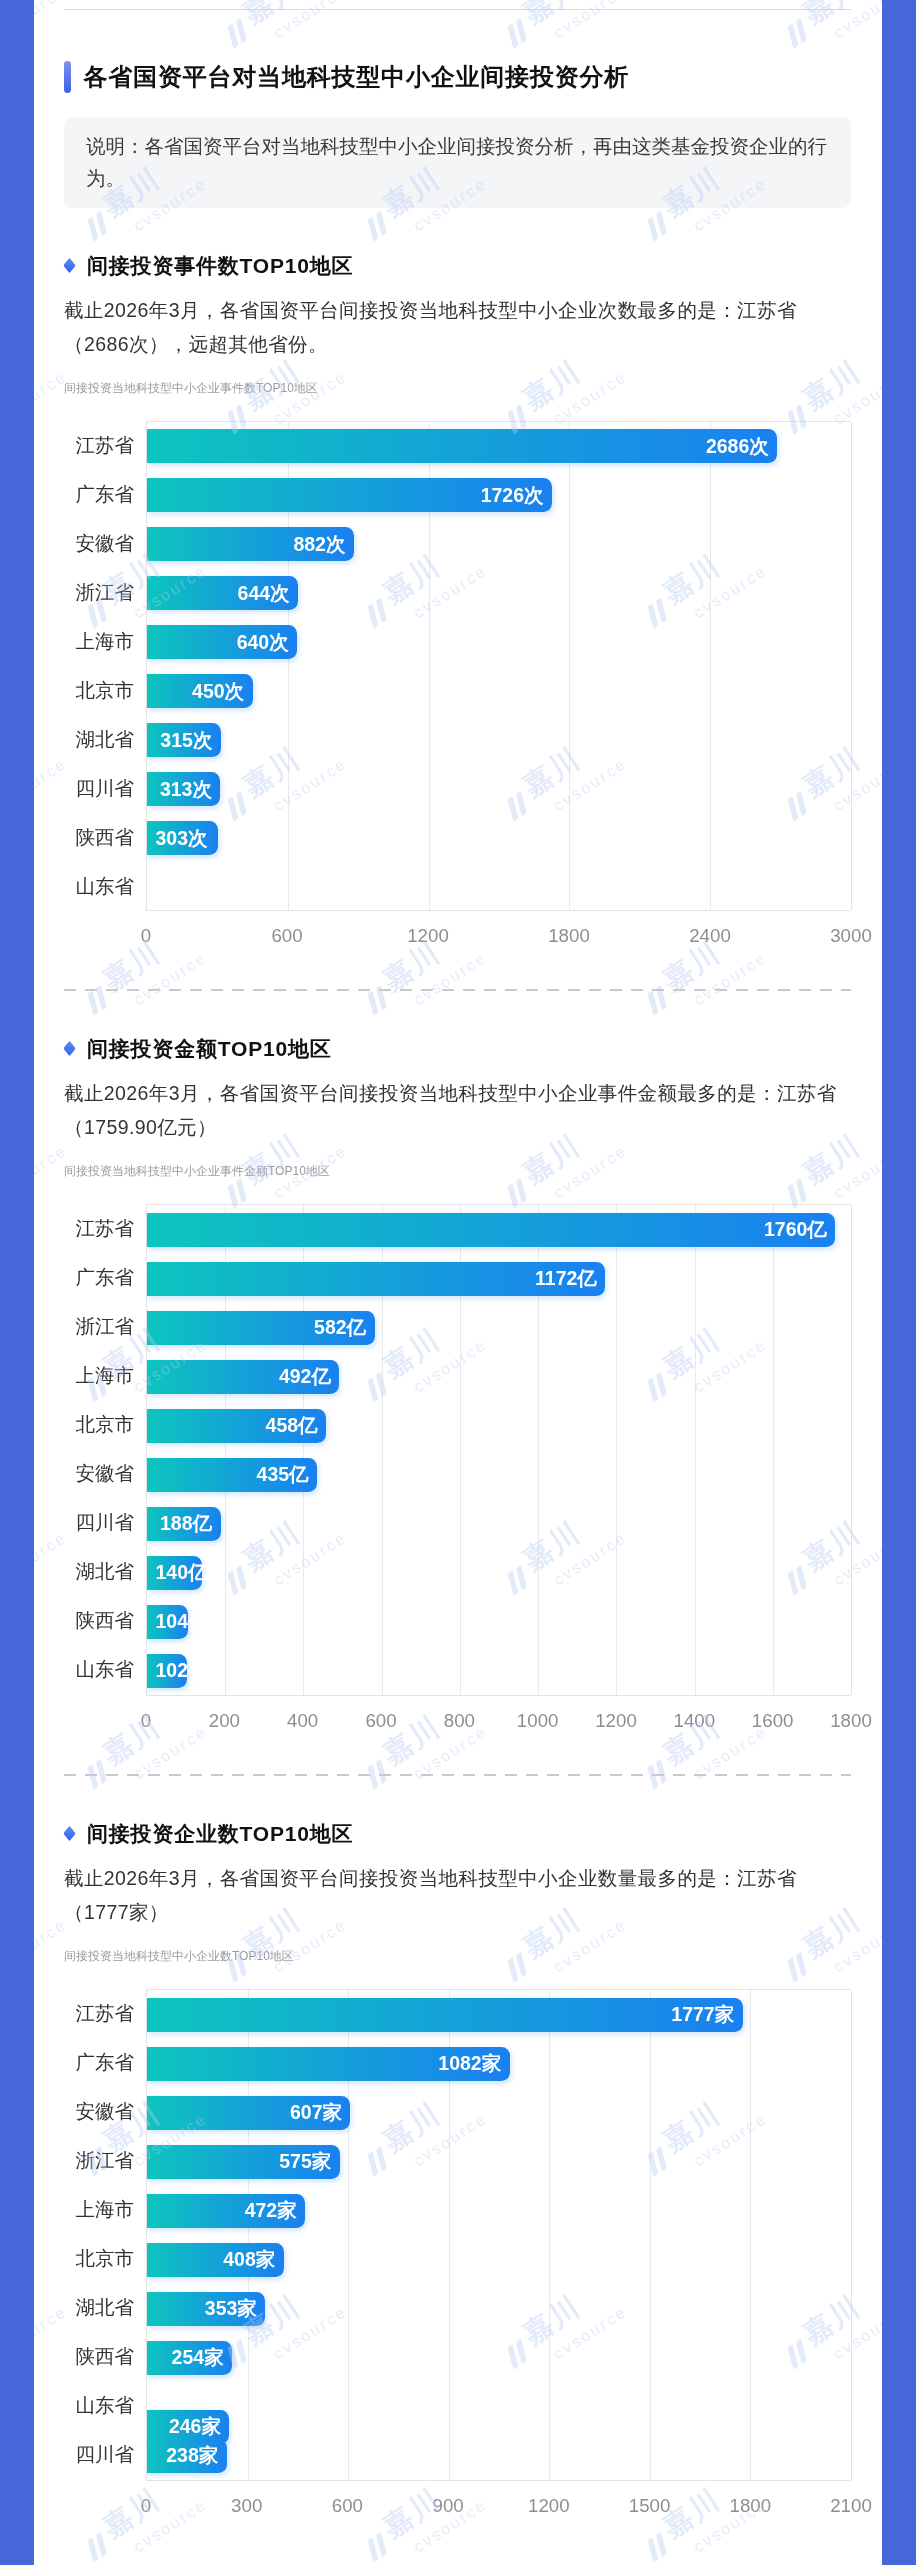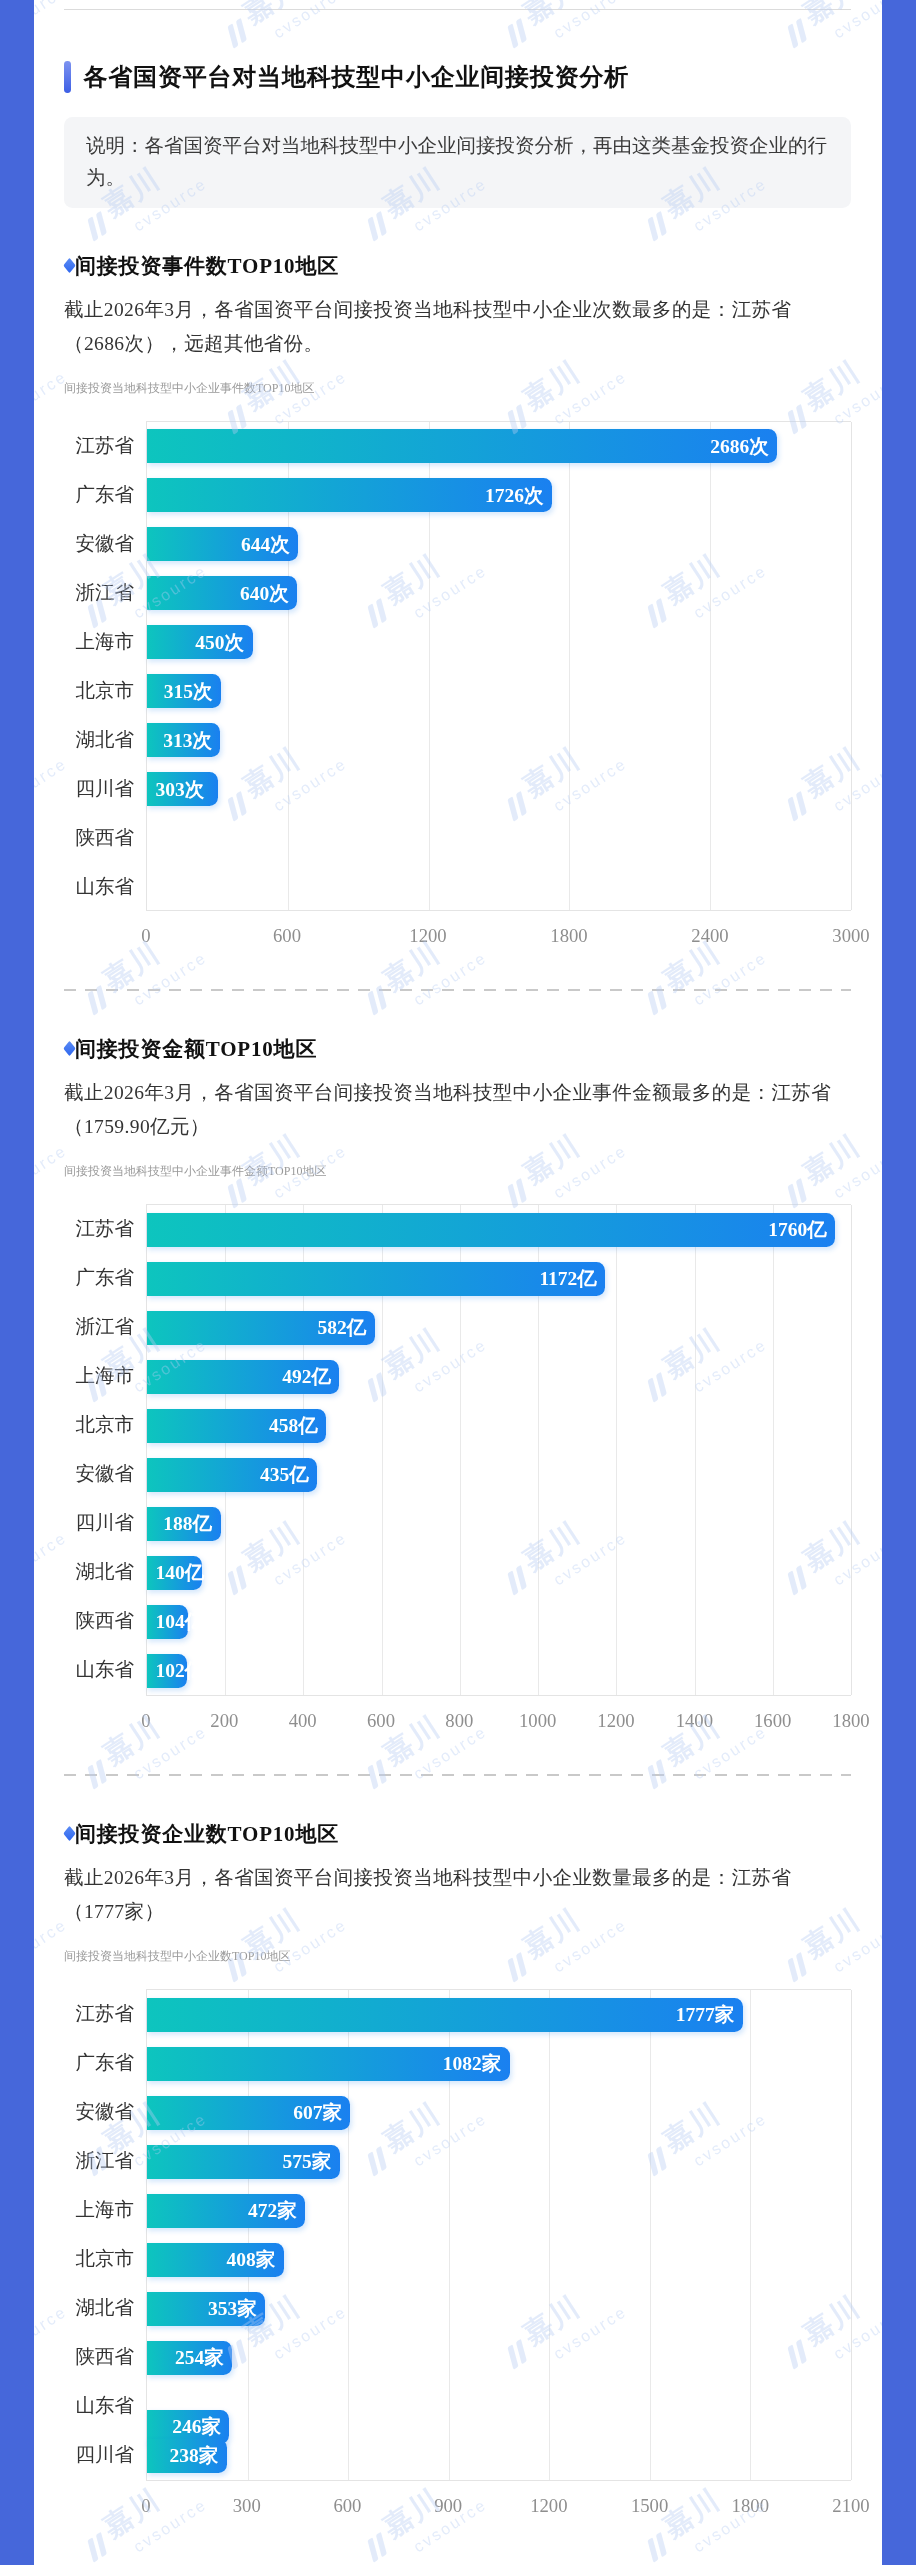--- a/index.html
+++ b/index.html
@@ -1,31 +1,31 @@
 <!DOCTYPE html>
 <html style="font-size:13.6px"><head>
 <meta charset="utf-8">
 <style>
   html,body{margin:0;padding:0;background:#ffffff;}
   .page{position:relative;width:916px;height:2576px;margin:0 auto;background:#ffffff;
         overflow:hidden;font-family:"Liberation Sans","DejaVu Sans",sans-serif;color:#333;}
   .side-bar{position:absolute;top:0;width:34px;height:2565px;z-index:6;}
   .side-bar.left{left:0;}
   .side-bar.right{right:0;}
-  .content{position:relative;z-index:2;margin:0 65px 0 64px;font-family:Liberation Serif, serif;}
+  .content{position:relative;z-index:2;margin:0 65px 0 64px;}
   .topline{border-top:0.8px solid #dbdbdb;margin-top:8.5px;}
   
   .main-head{display:flex;align-items:center;gap:12.7px;margin-top:51px;}
   .accent-bar{width:6.8px;height:32px;border-radius:3.4px;background:linear-gradient(180deg,#7d93f0,#3d5fe5);flex:0 0 auto;}
   .main-title{font-size:24px;font-weight:bold;color:#111;letter-spacing:0.8px;}
   
   .note-box{margin-top:24px;background:#f4f5f7;border-radius:8.5px;padding:13.6px 22px;
             font-size:19.5px;line-height:32px;color:#3a3a3a;}
   
-  .sec-head{display:flex;align-items:center;margin-top:44px;}
+  .sec-head{display:flex;align-items:center;gap:12px;margin-top:44px;}
   .diamond{width:11px;height:11px;transform:scaleX(.8) rotate(45deg);border-radius:1.7px;
            background:linear-gradient(135deg,#5b8cf5,#2e66ee);flex:0 0 auto;}
   .sec-title{font-size:21px;font-weight:bold;color:#111;letter-spacing:0.8px;}
   .summary{margin:13.6px 0 0 0;font-size:19.5px;line-height:34px;color:#333;letter-spacing:0.4px;}
   .chart-title{margin-top:18.7px;font-size:12px;color:#999;}
   
   .chart{margin-top:24px;}
   .chart-body{display:flex;}
   .labels{width:82px;flex:0 0 auto;}
   .cat{height:49px;line-height:49px;text-align:right;padding-right:12px;font-size:19.5px;color:#333;}
@@ -584,20 +584,25 @@
                 <div class="bar" style="width: 89.5333%; background: linear-gradient(90deg, rgb(13, 197, 190), rgb(26, 128, 240));">
                   <span class="val">2686次</span>
                 </div>
               </div>
               <div class="bar-row">
                 <div class="bar" style="width: 57.5333%; background: linear-gradient(90deg, rgb(13, 197, 190), rgb(26, 128, 240));">
                   <span class="val">1726次</span>
                 </div>
               </div>
               <div class="bar-row">
+                <div class="bar" style="width: 29.4%; background: linear-gradient(90deg, rgb(13, 197, 190), rgb(26, 128, 240));">
+                  <span class="val">882次</span>
+                </div>
+              </div>
+              <div class="bar-row">
                 <div class="bar" style="width: 21.4667%; background: linear-gradient(90deg, rgb(13, 197, 190), rgb(26, 128, 240));">
                   <span class="val">644次</span>
                 </div>
               </div>
               <div class="bar-row">
                 <div class="bar" style="width: 21.3333%; background: linear-gradient(90deg, rgb(13, 197, 190), rgb(26, 128, 240));">
                   <span class="val">640次</span>
                 </div>
               </div>
               <div class="bar-row">

